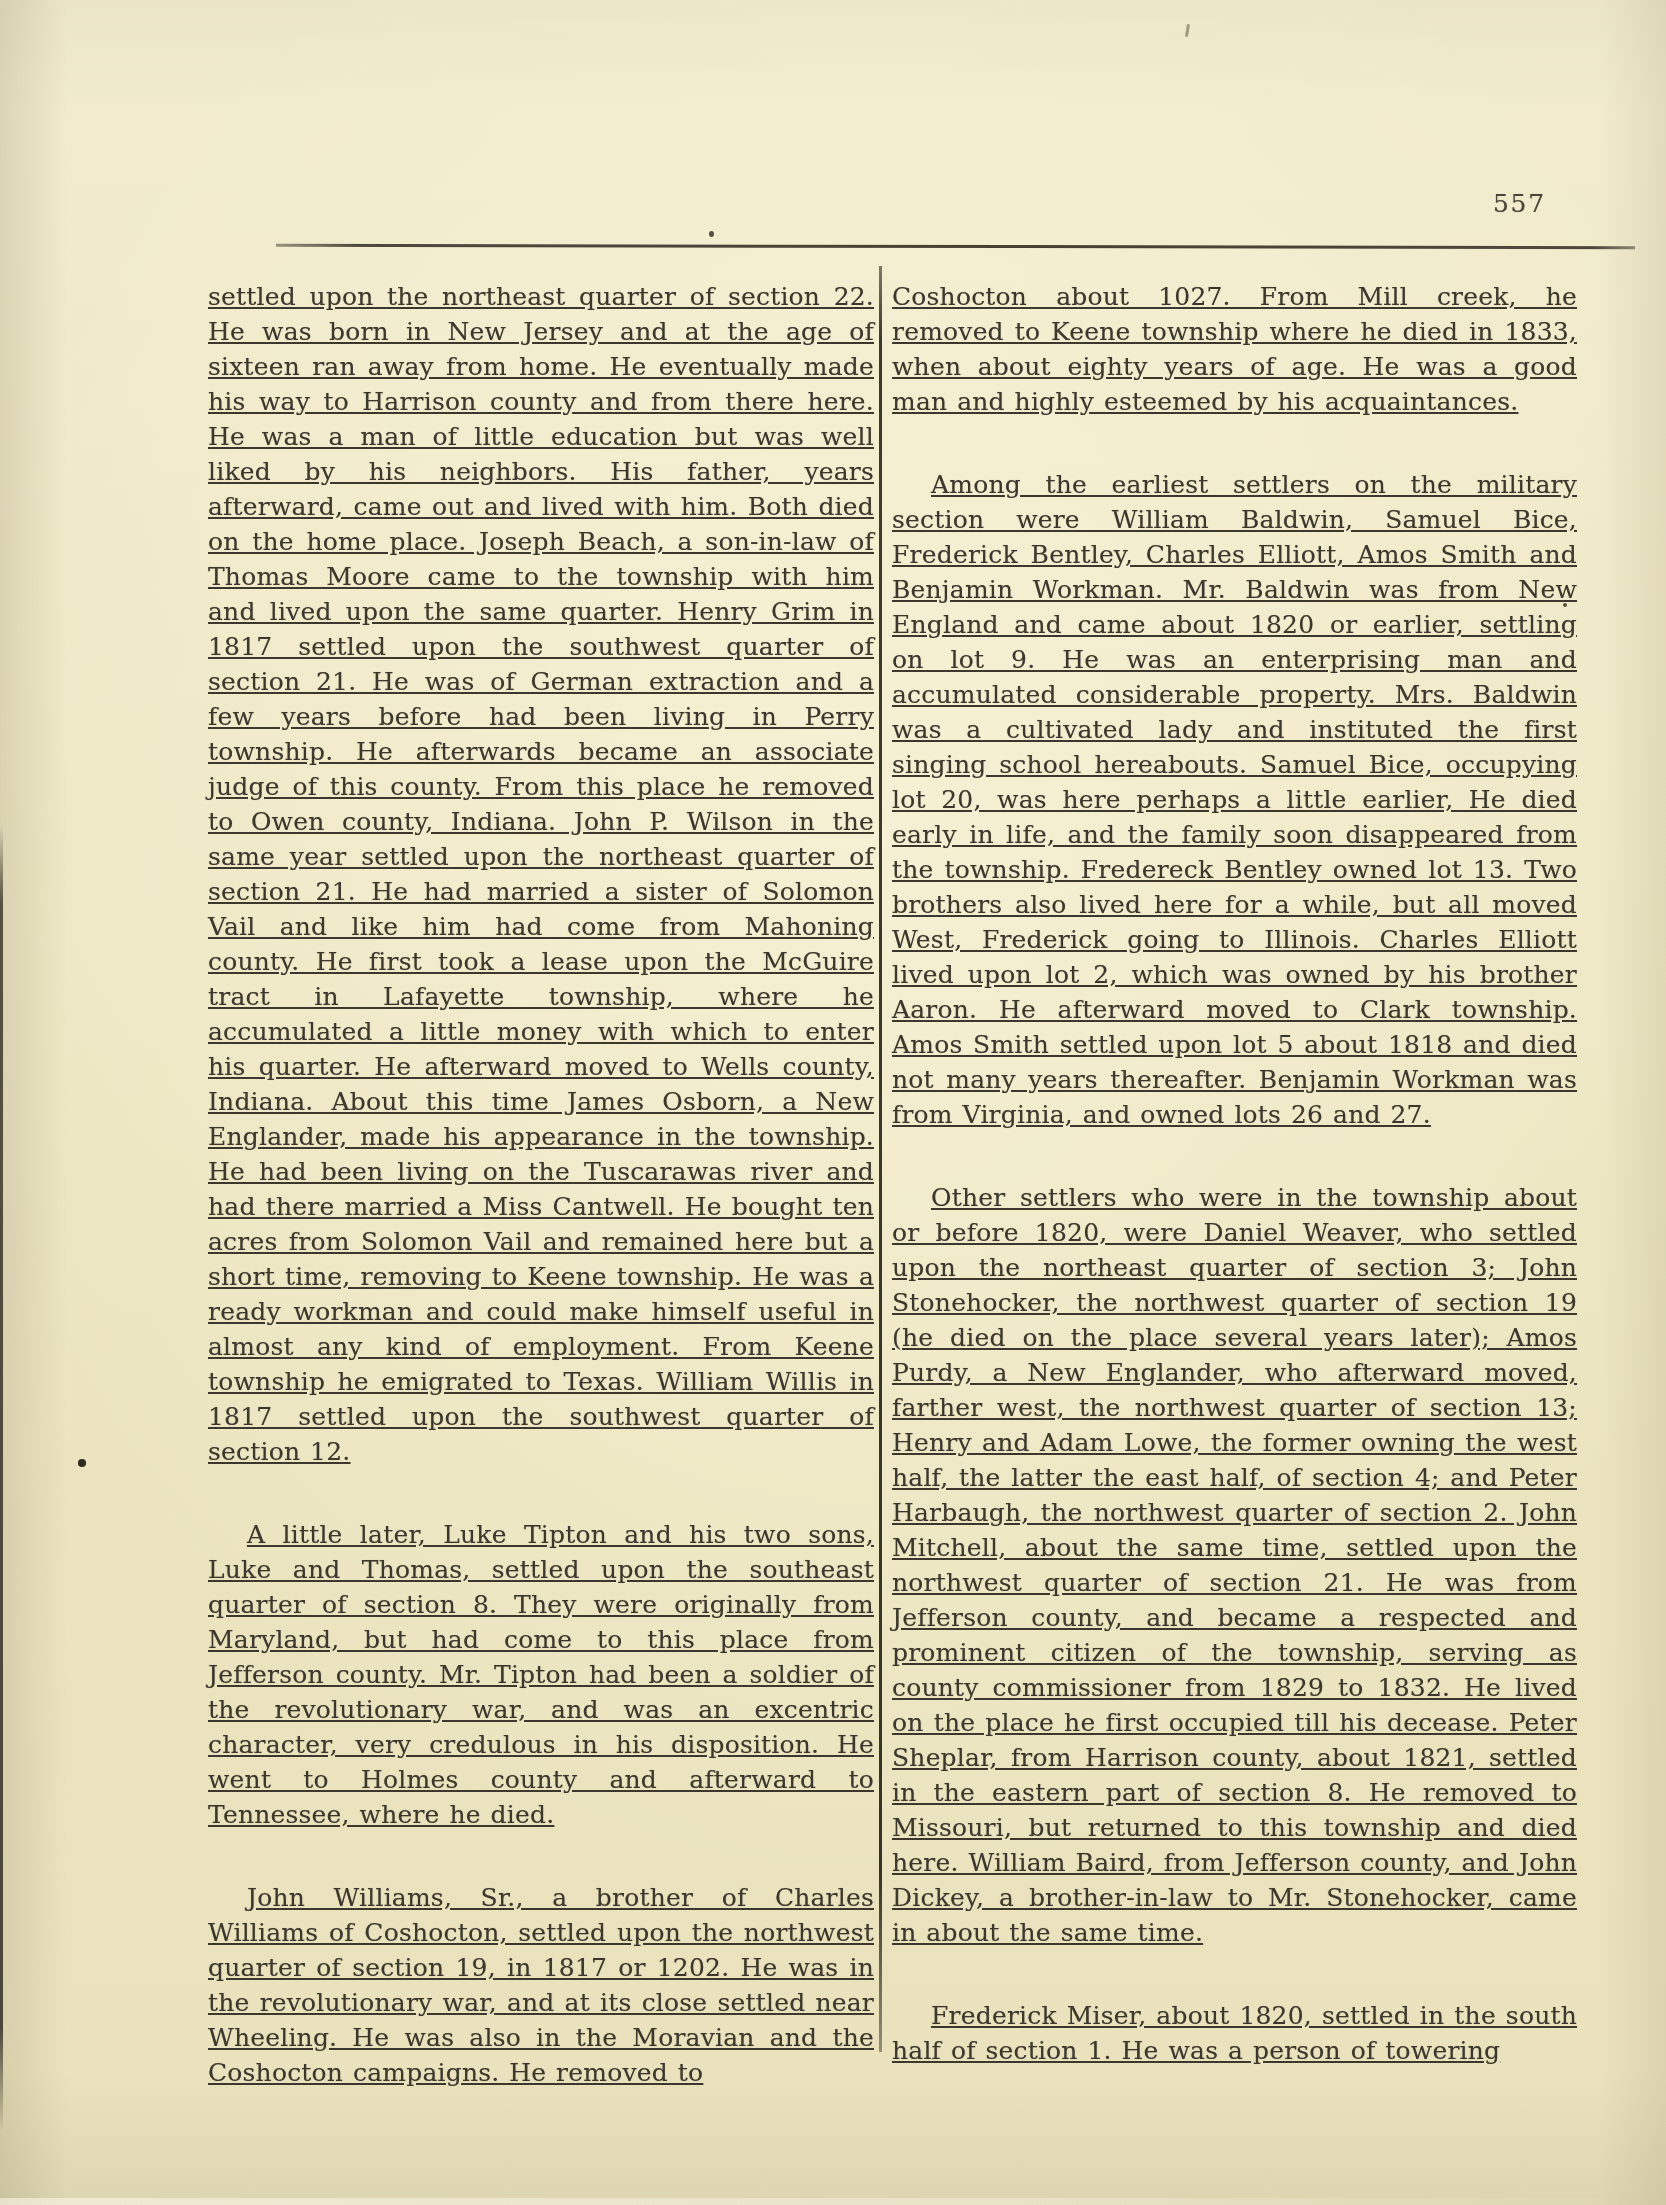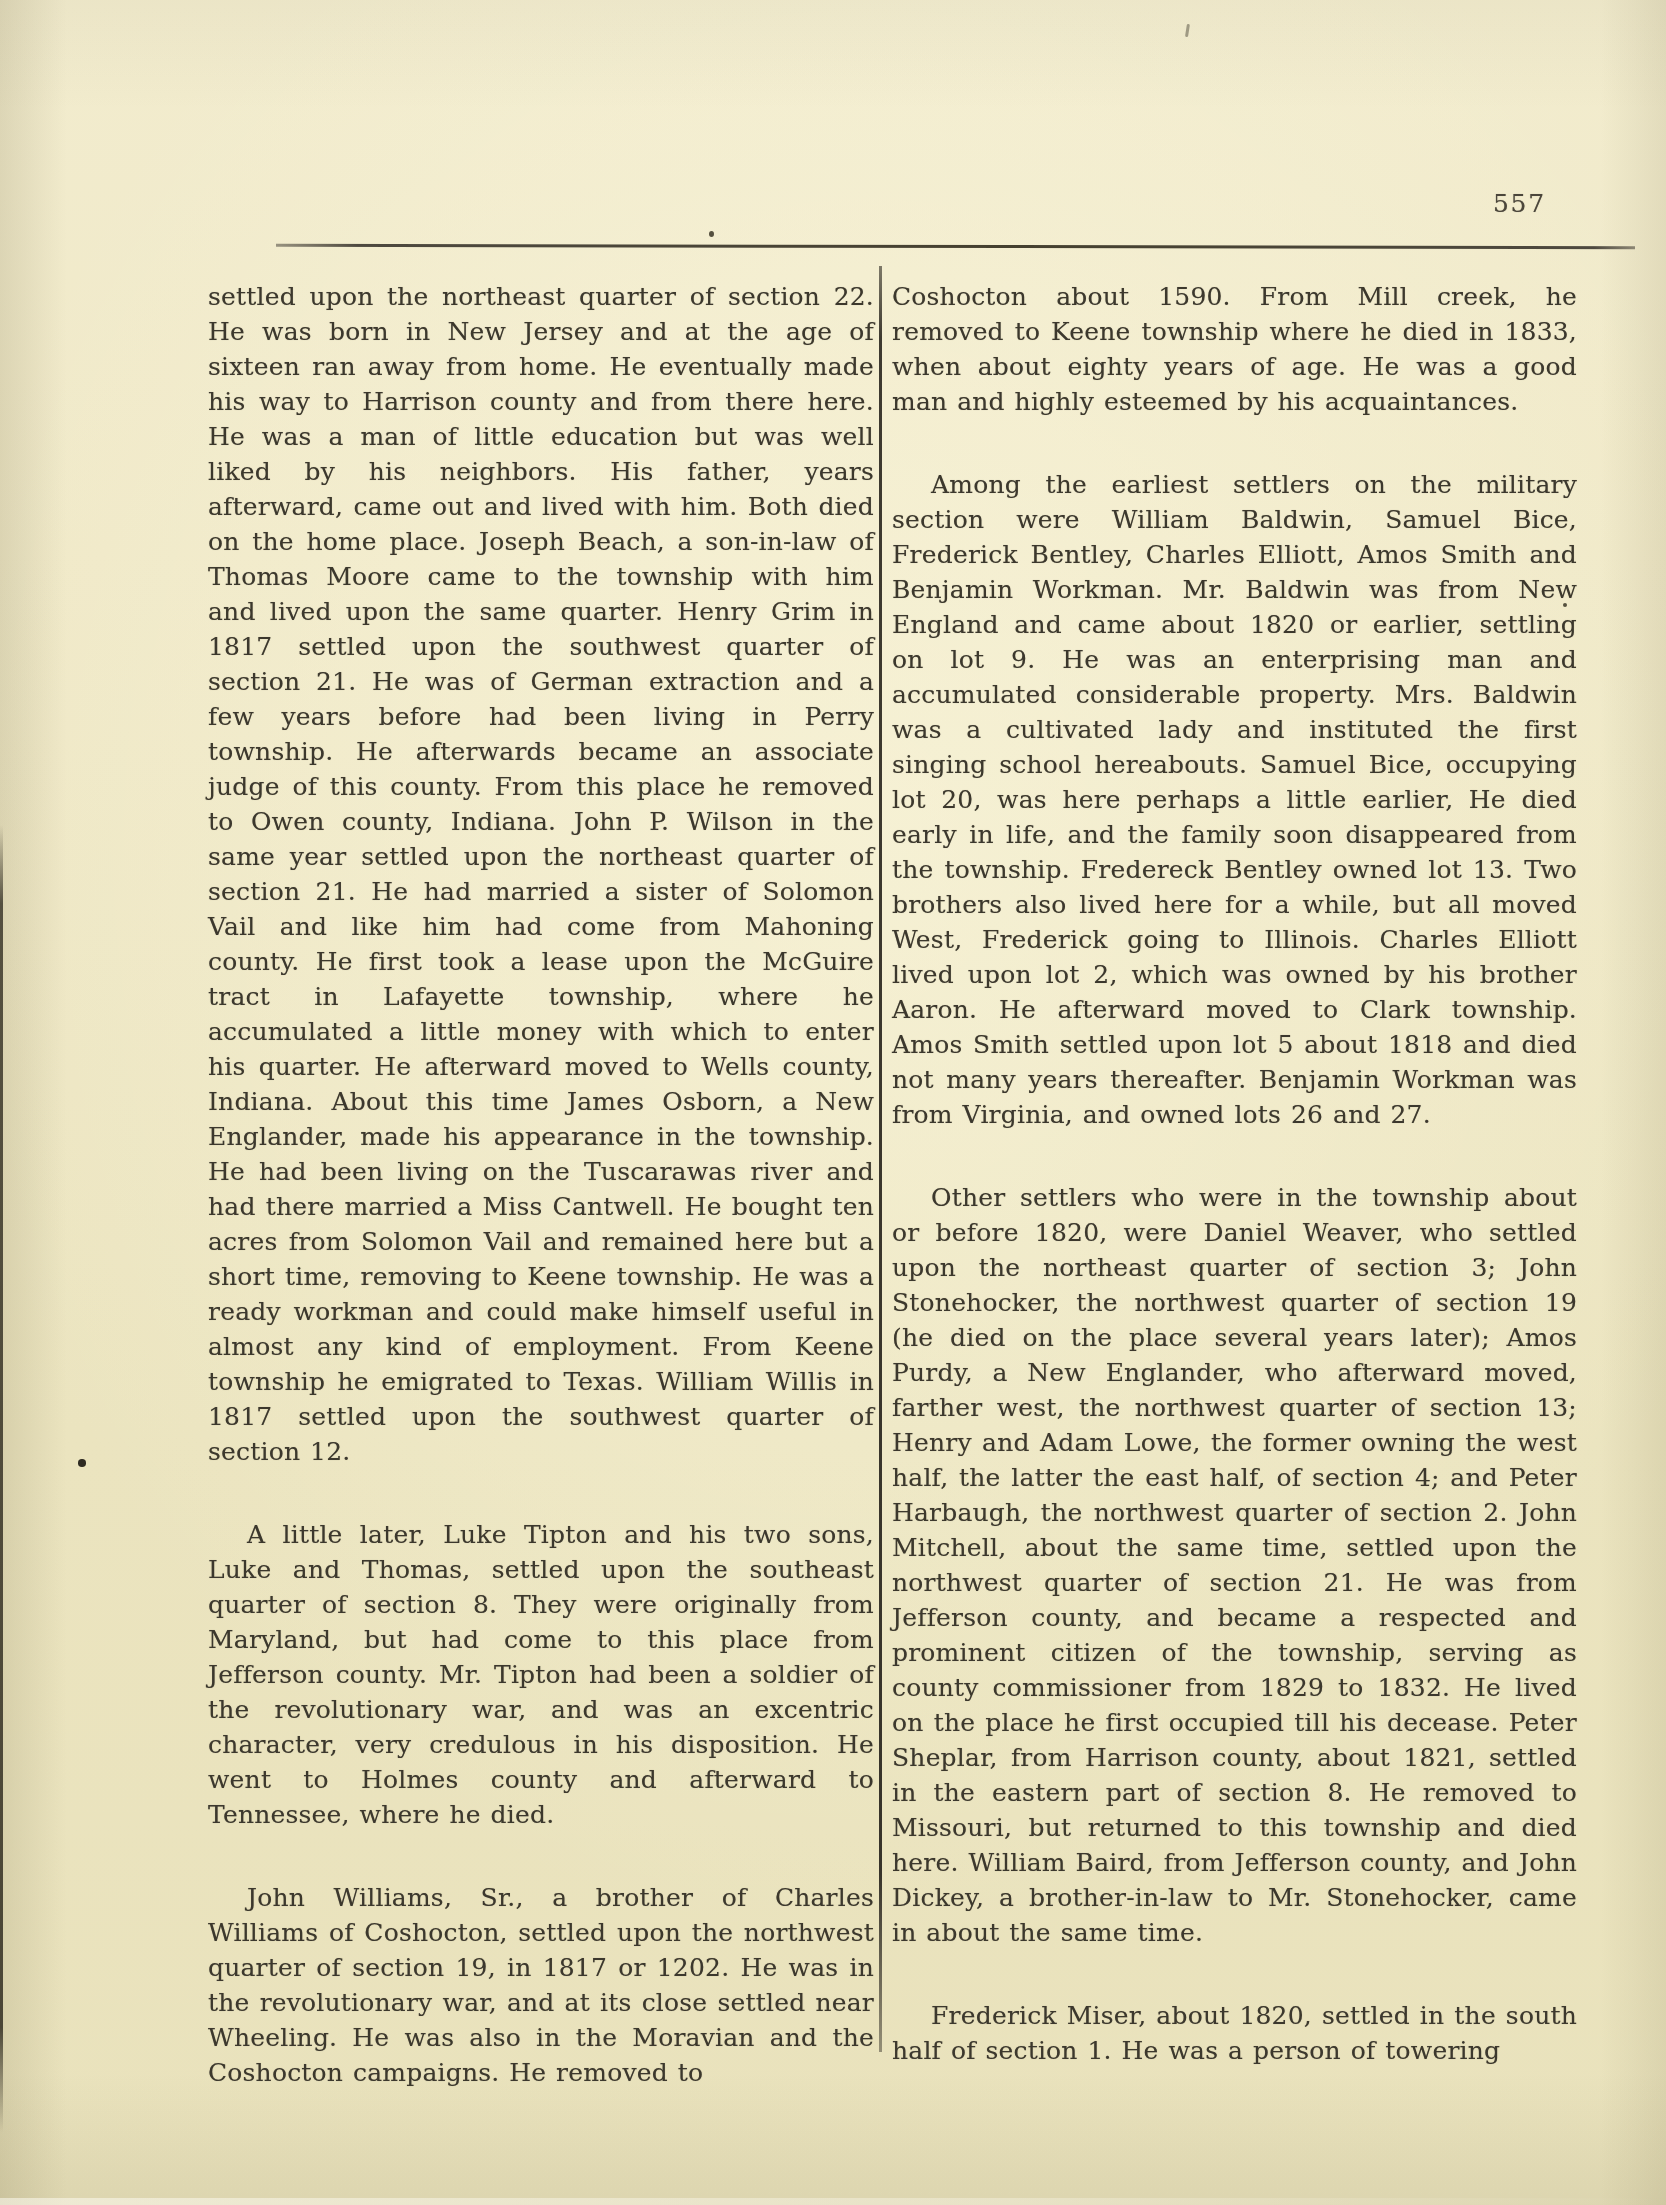--- a/index.html
+++ b/index.html
@@ -40,20 +40,21 @@
     background: linear-gradient(90deg, rgba(78,73,63,0.55), #4e493f 6%, #45402f 55%, #4e493f 97%, rgba(78,73,63,0.6));
     transform: rotate(0.10deg);
   }
   .col {
     position: absolute; top: 279px;
     font-size: 25px; line-height: 35px;
     color: #3c382d;
     text-align: justify;
     word-spacing: 1.7px; letter-spacing: 0.2px;
     text-shadow: 0 0 0.8px rgba(60,56,45,0.38);
+    text-decoration: underline;
   }
   .col-left  { left: 208px;  width: 666px; }
   .col-right { left: 892px; width: 685px; }
   .para { margin: 0; }
   .para.indent { text-indent: 39px; margin-top: 48px; }
   .col-divider {
     position: absolute; top: 266px; left: 879px; width: 2.5px; height: 1786px;
     background: linear-gradient(180deg, rgba(62,58,48,0.65), #3e3a30 4%, #37332a 90%, rgba(62,58,48,0.5));
   }
   .left-edge {
@@ -82,21 +83,21 @@
 
   <div class="col col-left">
     <p class="para">settled upon the northeast quarter of section 22. He was born in New Jersey and at the age of sixteen ran away from home. He eventually made his way to Harrison county and from there here. He was a man of little education but was well liked by his neighbors. His father, years afterward, came out and lived with him. Both died on the home place. Joseph Beach, a son-in-law of Thomas Moore came to the township with him and lived upon the same quarter. Henry Grim in 1817 settled upon the southwest quarter of section 21. He was of German extraction and a few years before had been living in Perry township. He afterwards became an associate judge of this county. From this place he removed to Owen county, Indiana. John P. Wilson in the same year settled upon the northeast quarter of section 21. He had married a sister of Solomon Vail and like him had come from Mahoning county. He first took a lease upon the McGuire tract in Lafayette township, where he accumulated a little money with which to enter his quarter. He afterward moved to Wells county, Indiana. About this time James Osborn, a New Englander, made his appearance in the township. He had been living on the Tuscarawas river and had there married a Miss Cantwell. He bought ten acres from Solomon Vail and remained here but a short time, removing to Keene township. He was a ready workman and could make himself useful in almost any kind of employment. From Keene township he emigrated to Texas. William Willis in 1817 settled upon the southwest quarter of section 12.</p>
     <p class="para indent">A little later, Luke Tipton and his two sons, Luke and Thomas, settled upon the southeast quarter of section 8. They were originally from Maryland, but had come to this place from Jefferson county. Mr. Tipton had been a soldier of the revolutionary war, and was an excentric character, very credulous in his disposition. He went to Holmes county and afterward to Tennessee, where he died.</p>
     <p class="para indent">John Williams, Sr., a brother of Charles Williams of Coshocton, settled upon the northwest quarter of section 19, in 1817 or 1202. He was in the revolutionary war, and at its close settled near Wheeling. He was also in the Moravian and the Coshocton campaigns. He removed to</p>
   </div>
 
   <div class="col-divider"></div>
 
   <div class="col col-right">
-    <p class="para">Coshocton about 1590. From Mill creek, he removed to Keene township where he died in 1833, when about eighty years of age. He was a good man and highly esteemed by his acquaintances.</p>
+    <p class="para">Coshocton about 1027. From Mill creek, he removed to Keene township where he died in 1833, when about eighty years of age. He was a good man and highly esteemed by his acquaintances.</p>
     <p class="para indent">Among the earliest settlers on the military section were William Baldwin, Samuel Bice, Frederick Bentley, Charles Elliott, Amos Smith and Benjamin Workman. Mr. Baldwin was from New England and came about 1820 or earlier, settling on lot 9. He was an enterprising man and accumulated considerable property. Mrs. Baldwin was a cultivated lady and instituted the first singing school hereabouts. Samuel Bice, occupying lot 20, was here perhaps a little earlier, He died early in life, and the family soon disappeared from the township. Fredereck Bentley owned lot 13. Two brothers also lived here for a while, but all moved West, Frederick going to Illinois. Charles Elliott lived upon lot 2, which was owned by his brother Aaron. He afterward moved to Clark township. Amos Smith settled upon lot 5 about 1818 and died not many years thereafter. Benjamin Workman was from Virginia, and owned lots 26 and 27.</p>
     <p class="para indent">Other settlers who were in the township about or before 1820, were Daniel Weaver, who settled upon the northeast quarter of section 3; John Stonehocker, the northwest quarter of section 19 (he died on the place several years later); Amos Purdy, a New Englander, who afterward moved, farther west, the northwest quarter of section 13; Henry and Adam Lowe, the former owning the west half, the latter the east half, of section 4; and Peter Harbaugh, the northwest quarter of section 2. John Mitchell, about the same time, settled upon the northwest quarter of section 21. He was from Jefferson county, and became a respected and prominent citizen of the township, serving as county commissioner from 1829 to 1832. He lived on the place he first occupied till his decease. Peter Sheplar, from Harrison county, about 1821, settled in the eastern part of section 8. He removed to Missouri, but returned to this township and died here. William Baird, from Jefferson county, and John Dickey, a brother-in-law to Mr. Stonehocker, came in about the same time.</p>
     <p class="para indent">Frederick Miser, about 1820, settled in the south half of section 1. He was a person of towering</p>
   </div>
 
   <div class="left-edge"></div>
   <div class="bottom-edge"></div>
   <div class="speck speck-1"></div>
   <div class="speck speck-2"></div>
   <div class="speck speck-3"></div>

